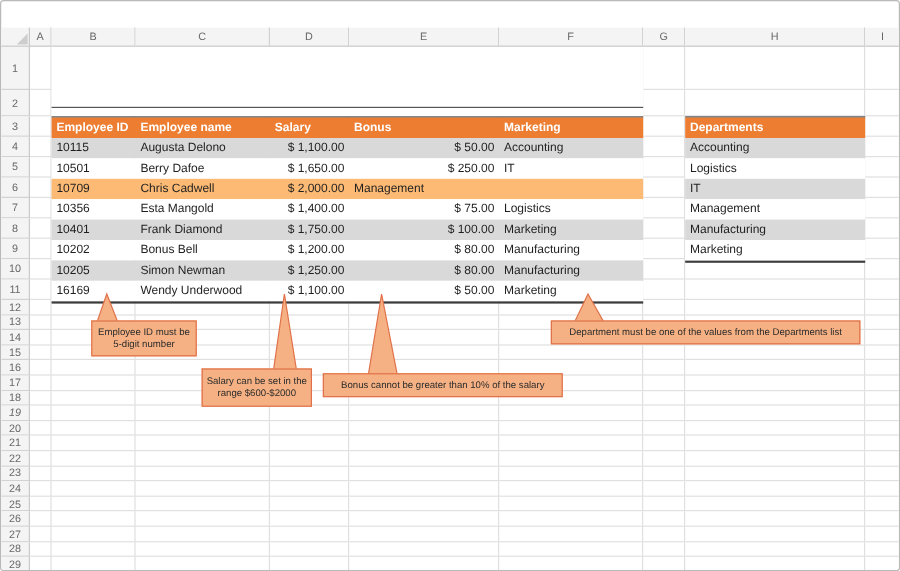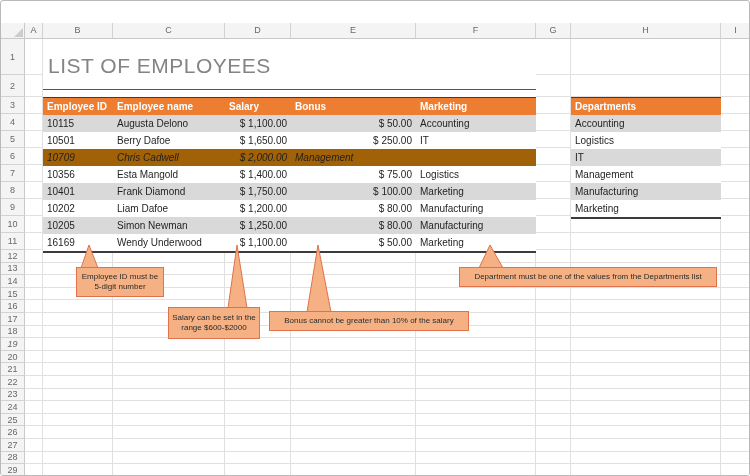--- a/index.html
+++ b/index.html
@@ -415,21 +415,20 @@
             <div class="grid-cell" style="width: 112px;"></div>
             <div class="grid-cell" style="width: 66px;"></div>
             <div class="grid-cell" style="width: 125px;"></div>
             <div class="grid-cell" style="width: 120px;"></div>
             <div class="grid-cell" style="width: 35px;"></div>
             <div class="grid-cell" style="width: 150px;"></div>
             <div class="grid-cell" style="width: 30px;"></div>
           </div>
         </div>
       <div class="title-block">
-        <div class="title-text">LIST OF EMPLOYEES</div>
         <div class="title-line"></div>
       </div>
       <div class="sheet-table" id="employee-table" style="left: 18px; top: 58px; width: 493px;">
           <div class="t-row t-header" style="background: rgb(237, 125, 49);">
             <div class="t-cell" style="width: 70px;">Employee ID</div>
             <div class="t-cell" style="width: 112px;">Employee name</div>
             <div class="t-cell" style="width: 66px;">Salary</div>
             <div class="t-cell" style="width: 125px;">Bonus</div>
             <div class="t-cell" style="width: 120px;">Marketing</div>
           </div>
@@ -440,21 +439,21 @@
             <div class="t-cell right" style="width: 125px;">$ 50.00</div>
             <div class="t-cell" style="width: 120px;">Accounting</div>
           </div>
           <div class="t-row">
             <div class="t-cell" style="width: 70px;">10501</div>
             <div class="t-cell" style="width: 112px;">Berry Dafoe</div>
             <div class="t-cell right" style="width: 66px;">$ 1,650.00</div>
             <div class="t-cell right" style="width: 125px;">$ 250.00</div>
             <div class="t-cell" style="width: 120px;">IT</div>
           </div>
-          <div class="t-row" style="background: #a16207; font-style: italic;">
+          <div class="t-row" style="background: #fdba74;">
             <div class="t-cell" style="width: 70px;">10709</div>
             <div class="t-cell" style="width: 112px;">Chris Cadwell</div>
             <div class="t-cell right" style="width: 66px;">$ 2,000.00</div>
             <div class="t-cell" style="width: 120px;">Management</div>
           </div>
           <div class="t-row">
             <div class="t-cell" style="width: 70px;">10356</div>
             <div class="t-cell" style="width: 112px;">Esta Mangold</div>
             <div class="t-cell right" style="width: 66px;">$ 1,400.00</div>
             <div class="t-cell right" style="width: 125px;">$ 75.00</div>
@@ -462,21 +461,21 @@
           </div>
           <div class="t-row" style="background: rgb(217, 217, 217);">
             <div class="t-cell" style="width: 70px;">10401</div>
             <div class="t-cell" style="width: 112px;">Frank Diamond</div>
             <div class="t-cell right" style="width: 66px;">$ 1,750.00</div>
             <div class="t-cell right" style="width: 125px;">$ 100.00</div>
             <div class="t-cell" style="width: 120px;">Marketing</div>
           </div>
           <div class="t-row">
             <div class="t-cell" style="width: 70px;">10202</div>
-            <div class="t-cell" style="width: 112px;">Liam Dafoe</div>
+            <div class="t-cell" style="width: 112px;">Bonus Bell</div>
             <div class="t-cell right" style="width: 66px;">$ 1,200.00</div>
             <div class="t-cell right" style="width: 125px;">$ 80.00</div>
             <div class="t-cell" style="width: 120px;">Manufacturing</div>
           </div>
           <div class="t-row" style="background: rgb(217, 217, 217);">
             <div class="t-cell" style="width: 70px;">10205</div>
             <div class="t-cell" style="width: 112px;">Simon Newman</div>
             <div class="t-cell right" style="width: 66px;">$ 1,250.00</div>
             <div class="t-cell right" style="width: 125px;">$ 80.00</div>
             <div class="t-cell" style="width: 120px;">Manufacturing</div>

